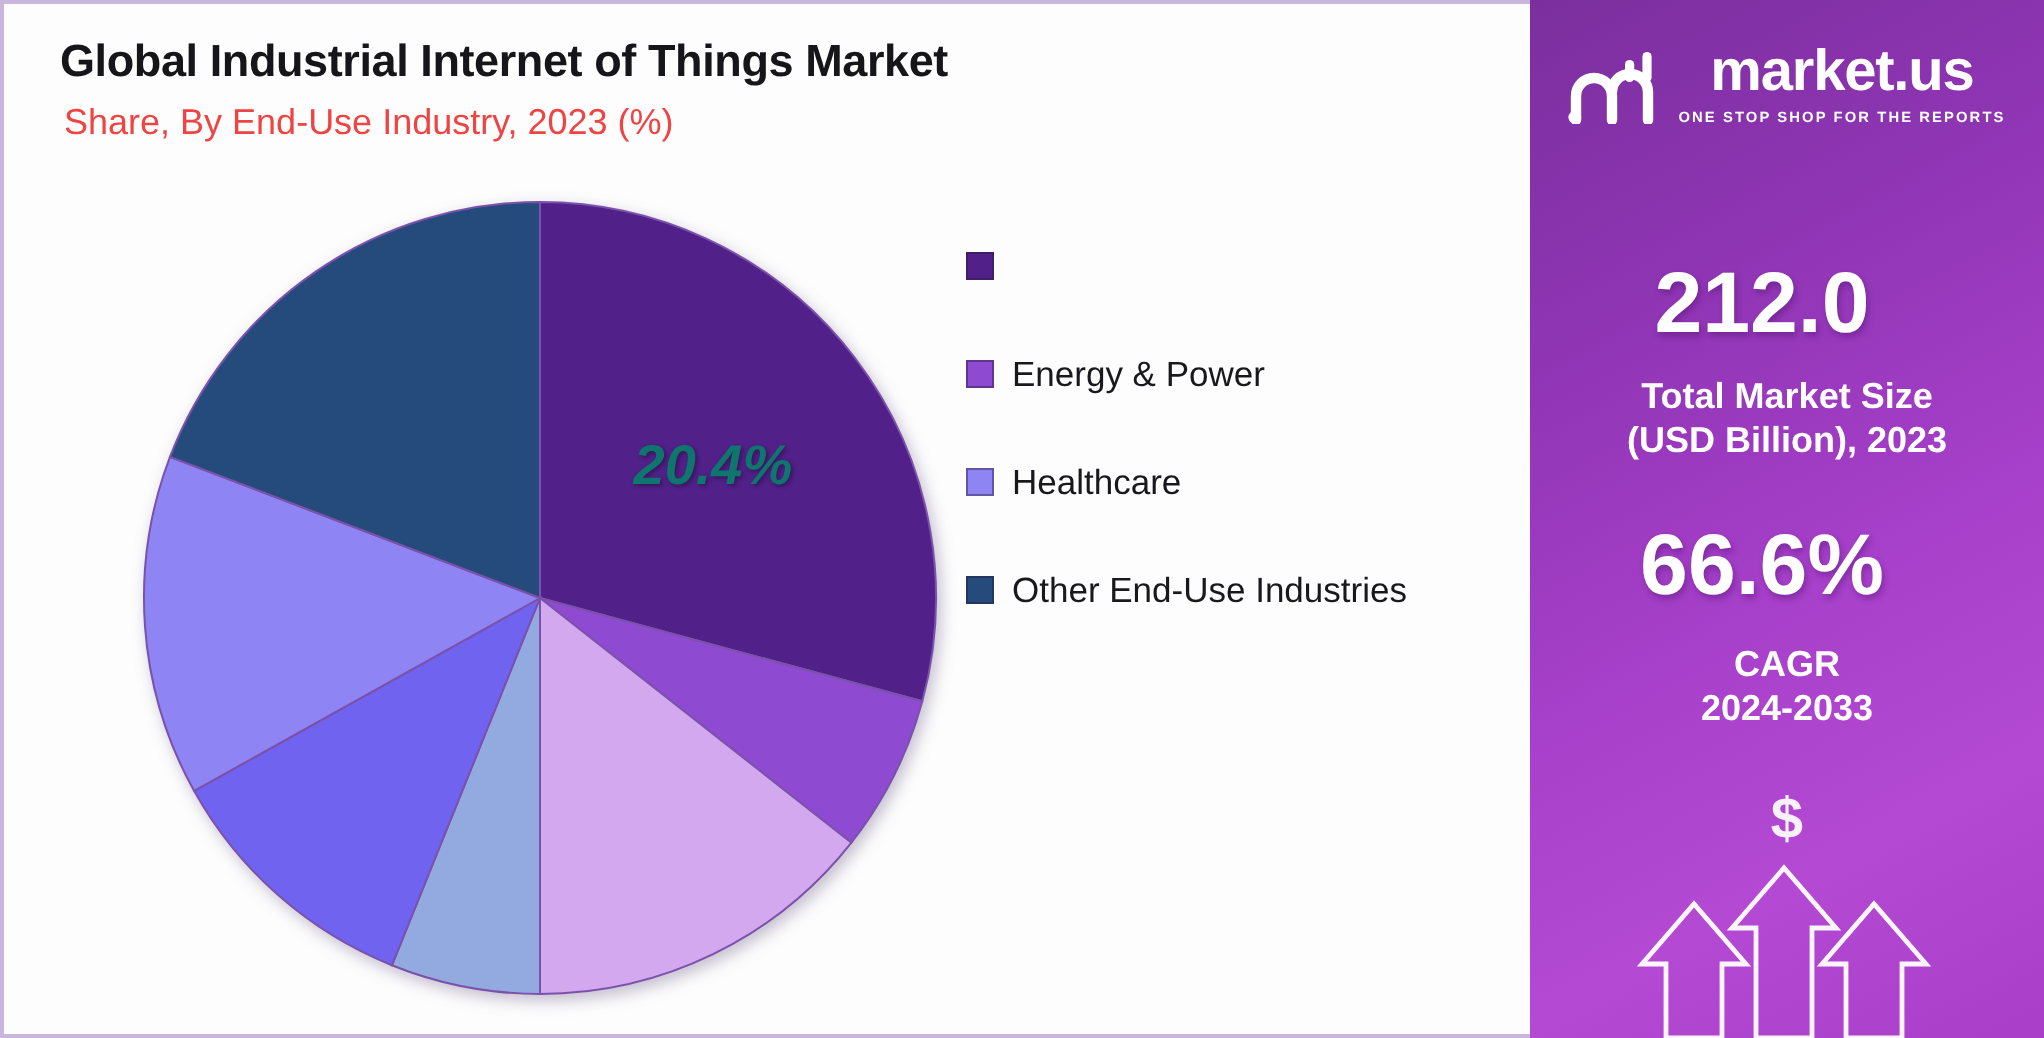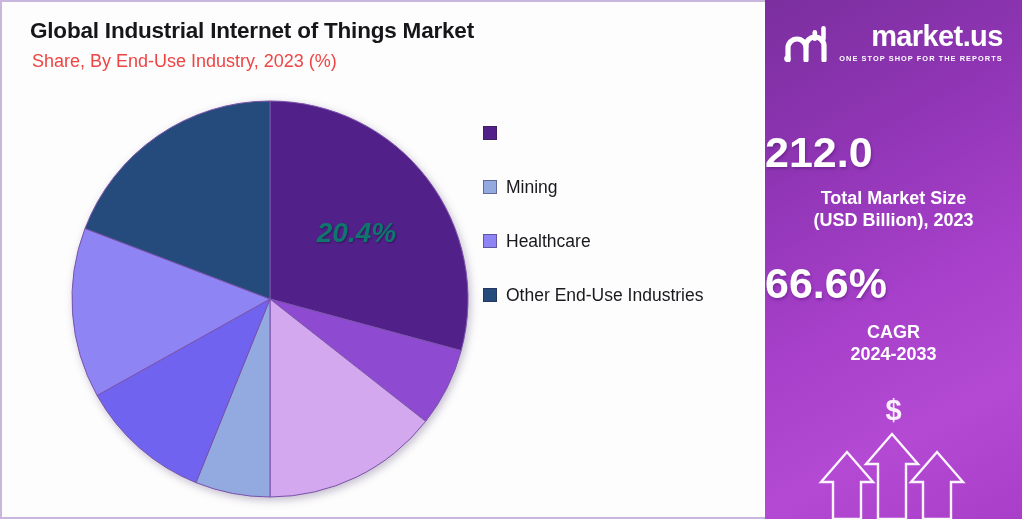--- a/index.html
+++ b/index.html
@@ -126,41 +126,41 @@
   }
   #logo-mark {
     width: 46px;
     height: 38px;
     margin-right: 9px;
     flex: 0 0 46px;
   }
   #logo-text-block {
     display: flex;
     flex-direction: column;
-    align-items: flex-end;
+    align-items: center;
   }
   #logo-wordmark {
     font-size: 29px;
     font-weight: bold;
     color: #ffffff;
     letter-spacing: -0.6px;
     line-height: 1;
   }
   #logo-tagline {
     font-size: 7.4px;
     font-weight: bold;
     color: #ffffff;
     letter-spacing: 1.05px;
     margin-top: 3px;
     white-space: nowrap;
   }
   .stat-big {
     position: absolute;
     width: 232px;
-    text-align: left;
+    text-align: center;
     font-size: 43px;
     font-weight: bold;
     color: #ffffff;
     line-height: 1;
     text-shadow: 1px 2px 3px rgba(60,10,90,0.35);
   }
   .stat-caption {
     position: absolute;
     width: 257px;
     text-align: center;
@@ -218,22 +218,22 @@
       <div id="pie-label">
           <div class="pie-value-text" style="left: 286.466px; top: 133.796px;">20.4%</div>
         </div>
     </div>
 
     <div id="legend">
         <div class="legend-item">
           <span class="legend-swatch" style="background: rgb(81, 32, 137);"></span>
         </div>
         <div class="legend-item">
-          <span class="legend-swatch" style="background: rgb(146, 170, 224);"></span>
-          <span class="legend-label">Mining</span>
+          <span class="legend-swatch" style="background: rgb(142, 74, 208);"></span>
+          <span class="legend-label">Energy &amp; Power</span>
         </div>
         <div class="legend-item">
           <span class="legend-swatch" style="background: rgb(142, 132, 244);"></span>
           <span class="legend-label">Healthcare</span>
         </div>
         <div class="legend-item">
           <span class="legend-swatch" style="background: rgb(37, 75, 124);"></span>
           <span class="legend-label">Other End-Use Industries</span>
         </div>
       </div>

